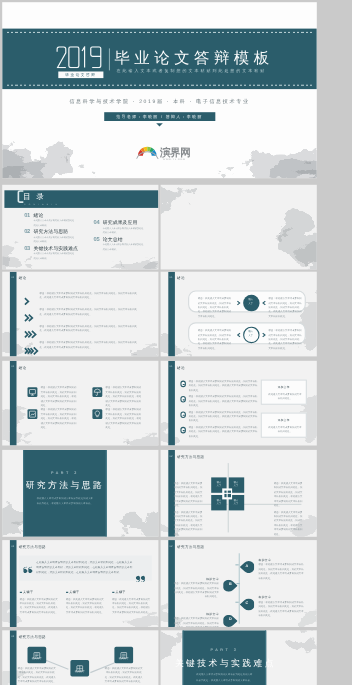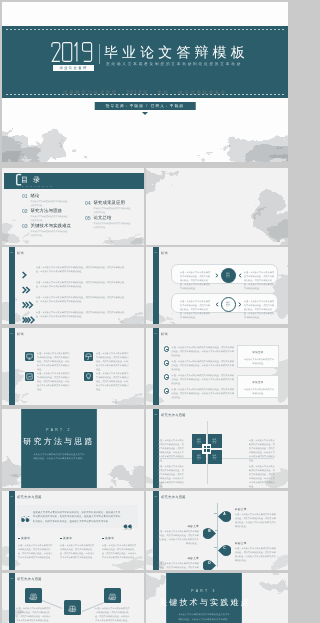--- a/index.html
+++ b/index.html
@@ -9,21 +9,21 @@
   .slide{position:absolute;background:#f2f2f2;overflow:hidden;}
   .wide{left:2px;width:286px;}
   .col-l{left:2px;width:142px;}
   .col-r{left:146px;width:142px;}
 
   
   .ink{position:absolute;inset:0;pointer-events:none;}
 
   
   #s1{top:2px;height:160px;background:#fdfdfd;}
-  .cv-band{position:absolute;left:0;right:0;top:24px;height:72px;background:#2b5d6b;}
+  .cv-band{position:absolute;left:0;right:0;top:24px;height:55px;background:#2b5d6b;}
   .cv-dash{position:absolute;left:4px;right:4px;height:1.2px;
     background-image:repeating-linear-gradient(to right,#b3cbd0 0,#b3cbd0 2px,transparent 2px,transparent 4px);}
   .cv-year{position:absolute;left:49px;top:16px;height:20px;}
   .cv-yearsub{position:absolute;left:51px;top:39px;width:41px;height:6px;background:#fbfbfb;color:#2b5d6b;
     font-size:3.3px;letter-spacing:1.4px;text-align:center;line-height:6px;}
   .cv-vr{position:absolute;left:96.5px;top:18px;width:1.2px;height:20px;background:#86aab2;}
   .cv-title{position:absolute;left:102px;top:19px;font-size:14px;letter-spacing:4.1px;color:#fbfcfc;line-height:14px;}
   .cv-sub{position:absolute;left:104px;top:35.5px;font-size:3.6px;letter-spacing:1.85px;color:#b9cfd4;}
   .cv-school{position:absolute;left:0;right:0;top:88px;text-align:center;font-size:4.6px;letter-spacing:1.5px;color:#6a777c;}
   .cv-pill{position:absolute;left:50%;transform:translateX(-50%);top:100px;height:8px;line-height:8px;
@@ -171,20 +171,37 @@
       </div>
 
       <div class="cv-yearsub">毕业论文答辩</div>
       <div class="cv-vr"></div>
       <div class="cv-title">毕业论文答辩模板</div>
       <div class="cv-sub">在此输入文本或者复制您的文本粘贴到此处您的文本粘贴</div>
     </div>
     <div class="cv-school">信息科学与技术学院 · 2019届 · 本科 · 电子信息技术专业</div>
     <div class="cv-pill">指导老师：李晓丽    /    答辩人：李晓丽</div>
     <div class="cv-tri"></div>
+    <div class="logo">
+      <svg viewBox="0 0 52 16">
+        <g transform="translate(1.5,2.2)">
+          <g>
+            <path d="M0 8.4 A8.4 8.4 0 0 1 2 3 L5.4 5.6 A4 4 0 0 0 4.4 8.4 Z" fill="#d4352b"></path>
+            <path d="M2 3 A8.4 8.4 0 0 1 4.9 0.85 L6.5 4.5 A4 4 0 0 0 5.4 5.6 Z" fill="#ef8022"></path>
+            <path d="M4.9 0.85 A8.4 8.4 0 0 1 8.4 0.1 L8.4 4.4 A4 4 0 0 0 6.5 4.5 Z" fill="#f3c218"></path>
+            <path d="M8.4 0.1 A8.4 8.4 0 0 1 11.9 0.85 L10.3 4.5 A4 4 0 0 0 8.4 4.4 Z" fill="#8cc540"></path>
+            <path d="M11.9 0.85 A8.4 8.4 0 0 1 14.8 3 L11.4 5.6 A4 4 0 0 0 10.3 4.5 Z" fill="#27a569"></path>
+            <path d="M14.8 3 A8.4 8.4 0 0 1 16.8 8.4 L12.4 8.4 A4 4 0 0 0 11.4 5.6 Z" fill="#1a8ac9"></path>
+          </g>
+          <path d="M-1.5 11.2 A10.8 10.8 0 0 1 18.3 11.2" fill="none" stroke="#a4a9ac" stroke-width="0.95"></path>
+        </g>
+        <text x="21.5" y="10.8" font-family="Liberation Sans, sans-serif" font-size="9.6" font-weight="700" fill="#888c8f" letter-spacing="-0.45">演界网</text>
+        <text x="24" y="14.6" font-family="Liberation Sans, sans-serif" font-size="2.1" fill="#a9acae" letter-spacing="0.66">WWW.YJ.COM</text>
+      </svg>
+    </div>
   </div>
 
   <div class="slide col-l" id="s2" style="top:168px;height:77px;">
     <svg class="ink" viewBox="0 0 142 77">
       <g filter="url(#inkA)" fill="#8e9498" opacity=".24">
         <ellipse cx="0" cy="66" rx="17" ry="11"></ellipse>
           <ellipse cx="124" cy="74" rx="22" ry="8"></ellipse>
       </g>
       <g filter="url(#inkB)" fill="#7b8185" opacity=".2">
         <ellipse cx="-2" cy="72" rx="11" ry="6"></ellipse>

